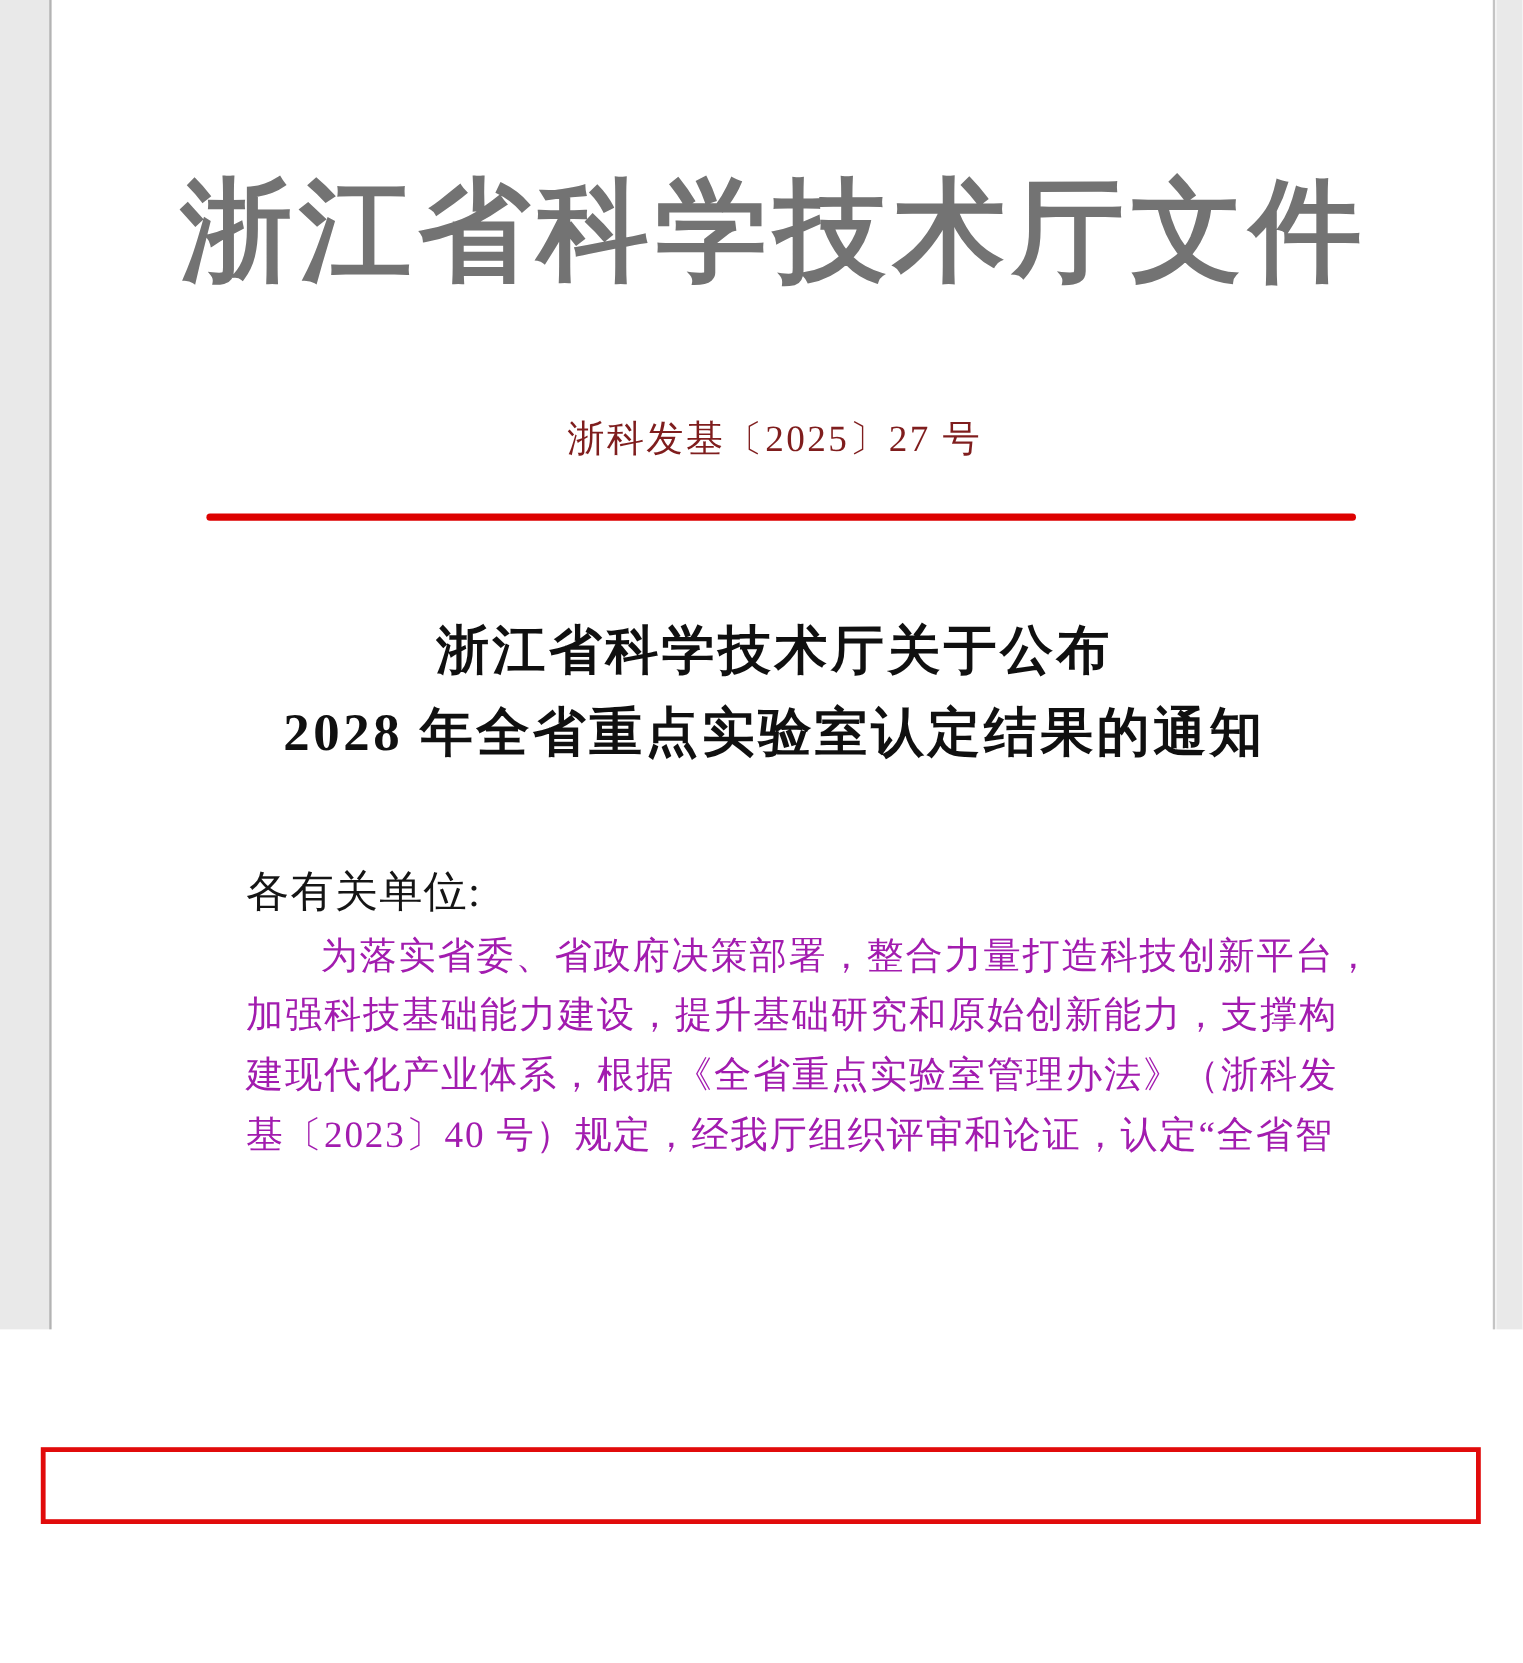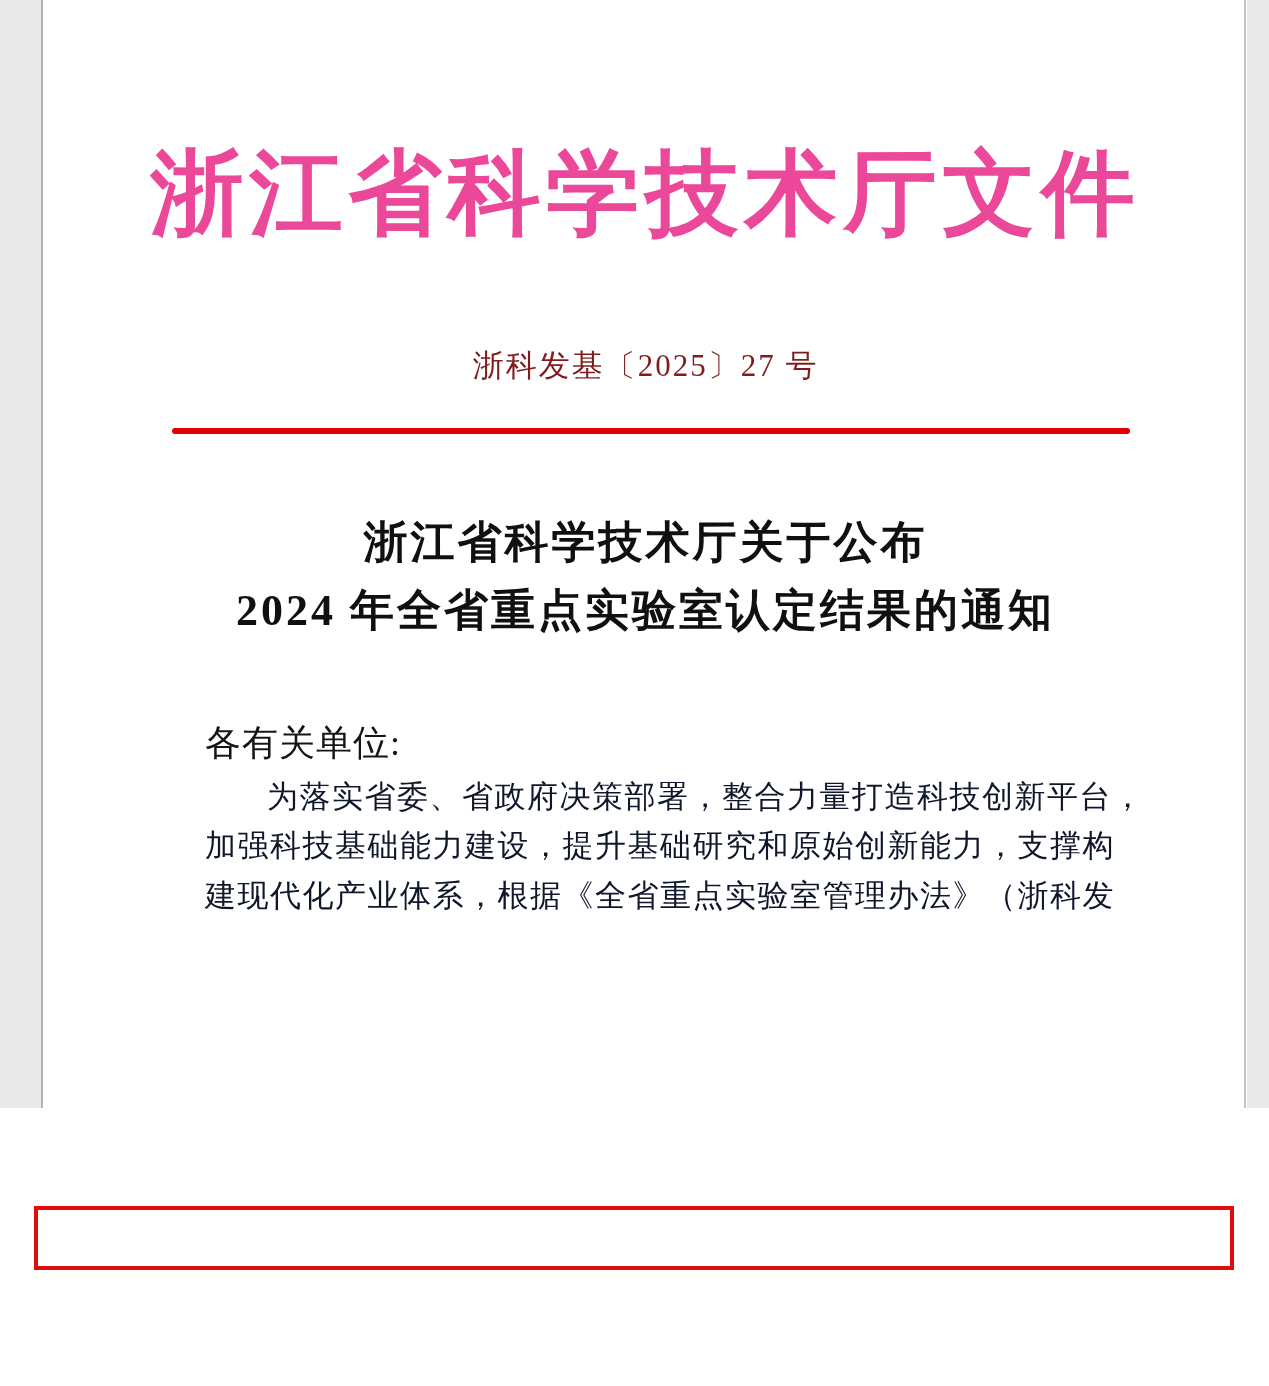--- a/index.html
+++ b/index.html
@@ -17,21 +17,21 @@
   .bg-strip.right{left:1247px;width:22px;}
   .page-edge{position:absolute;top:0;height:1108px;width:2px;}
   .page-edge.left{left:41px;background:#b3b3b3;}
   .page-edge.right{left:1244px;background:#c4c4c4;}
 
   .center-wrap{position:absolute;left:43px;width:1205px;text-align:center;}
 
   .red-header{
     top:141px;
     font-size:93px;line-height:105px;font-weight:bold;
-    color:#ec4899;letter-spacing:6px;white-space:nowrap;
+    color:#737373;letter-spacing:6px;white-space:nowrap;
   }
   .doc-number{
     top:346px;
     font-size:31px;line-height:40px;color:#7f1d1d;letter-spacing:2px;
   }
   .red-rule{
     position:absolute;left:172px;top:428px;width:958px;height:6px;
     background:#dd0100;border-radius:3px;
   }
   .doc-title{
@@ -41,21 +41,21 @@
   .doc-title.l1{top:514px;}
   .doc-title.l2{top:582px;}
 
   .salutation{
     position:absolute;left:205px;top:721px;
     font-size:36px;line-height:44px;letter-spacing:1px;white-space:nowrap;
   }
   .body-line{
     position:absolute;left:205px;
     font-size:31px;line-height:44px;letter-spacing:1.5px;white-space:nowrap;
-    color:#0f172a;
+    color:#a21caf;
   }
   .body-line.indent{padding-left:62px;}
   .bl0{top:775px;}.bl1{top:824px;}.bl2{top:874px;}
   .bl3{top:924px;}.bl4{top:974px;}.bl5{top:1024px;}
 
   
   .page2{position:absolute;left:0;top:1108px;width:1269px;height:278px;background:#ffffff;}
 
   .highlight-box{
     position:absolute;left:34px;top:1206px;width:1200px;height:64px;
@@ -73,27 +73,28 @@
   <div class="page-edge left"></div>
   <div class="page-edge right"></div>
 
   <div class="center-wrap red-header">浙江省科学技术厅文件</div>
 
   <div class="center-wrap doc-number">浙科发基〔2025〕27 号</div>
 
   <div class="red-rule"></div>
 
   <div class="center-wrap doc-title l1">浙江省科学技术厅关于公布</div>
-  <div class="center-wrap doc-title l2">2024 年全省重点实验室认定结果的通知</div>
+  <div class="center-wrap doc-title l2">2028 年全省重点实验室认定结果的通知</div>
 
   <div class="salutation">各有关单位:</div>
 
   <div class="body-line bl0 indent">为落实省委、省政府决策部署，整合力量打造科技创新平台，</div>
   <div class="body-line bl1">加强科技基础能力建设，提升基础研究和原始创新能力，支撑构</div>
   <div class="body-line bl2">建现代化产业体系，根据《全省重点实验室管理办法》（浙科发</div>
+  <div class="body-line bl3">基〔2023〕40 号）规定，经我厅组织评审和论证，认定“全省智</div>
 
   <div class="page2">
 
     
 
     
   </div>
 
   <div class="highlight-box"></div>
 

